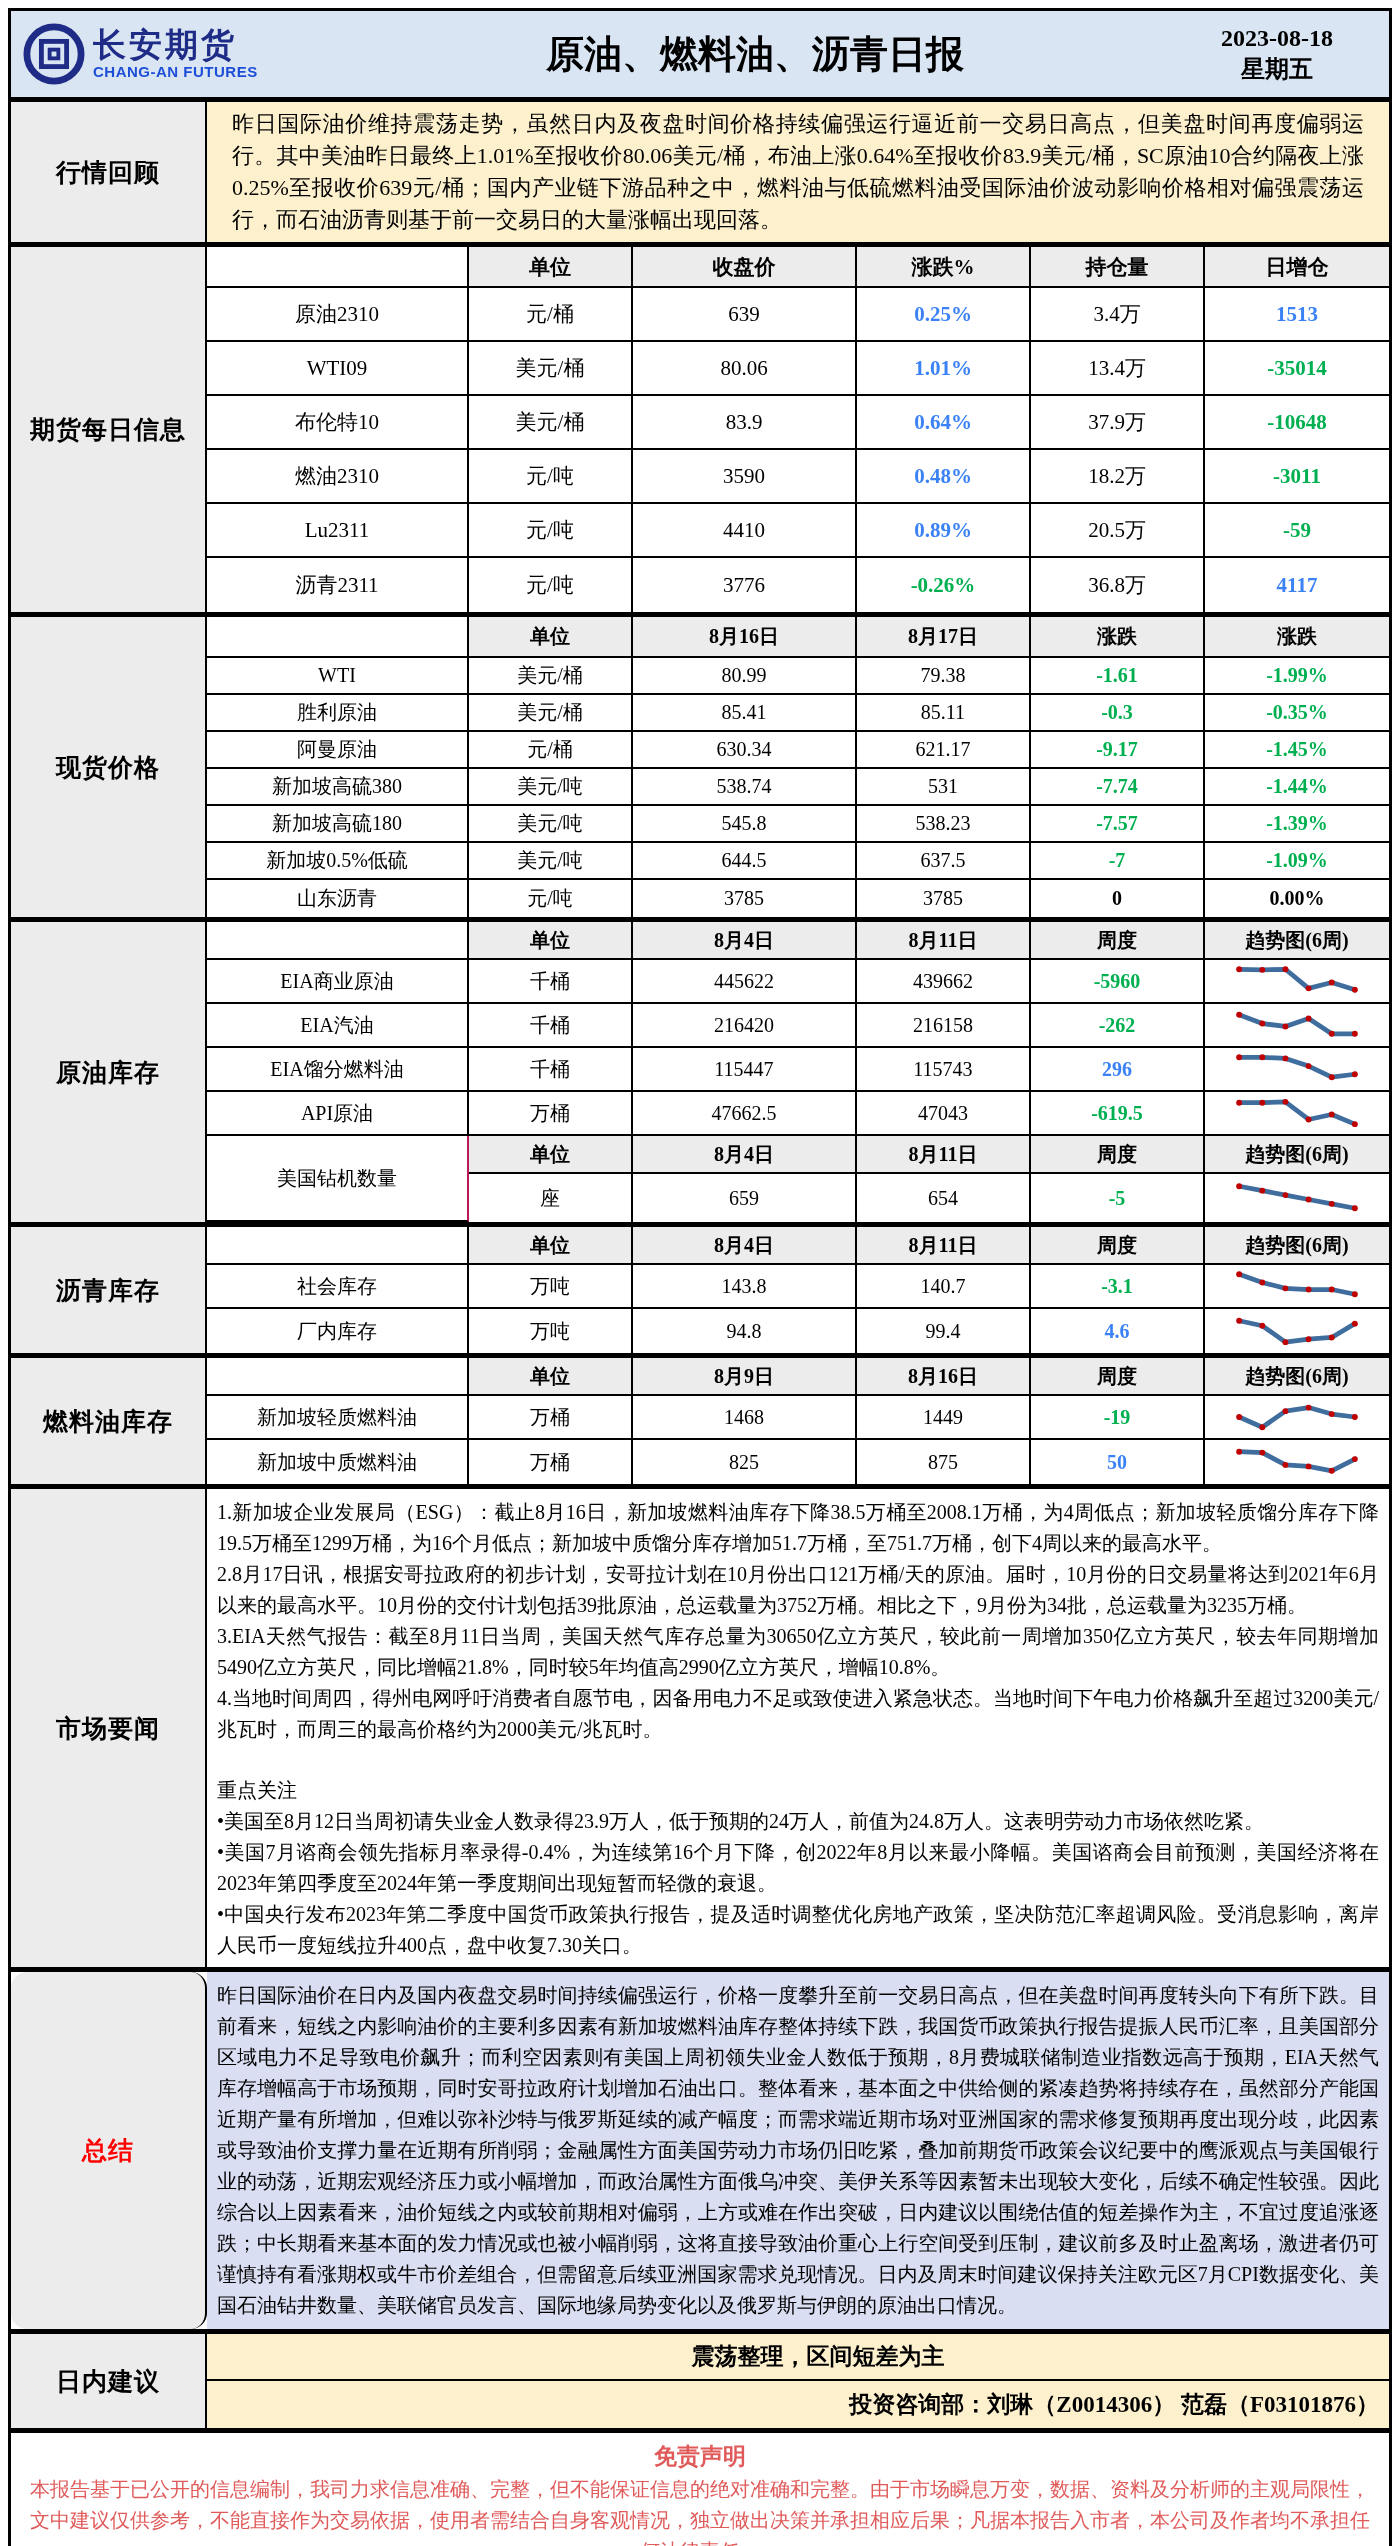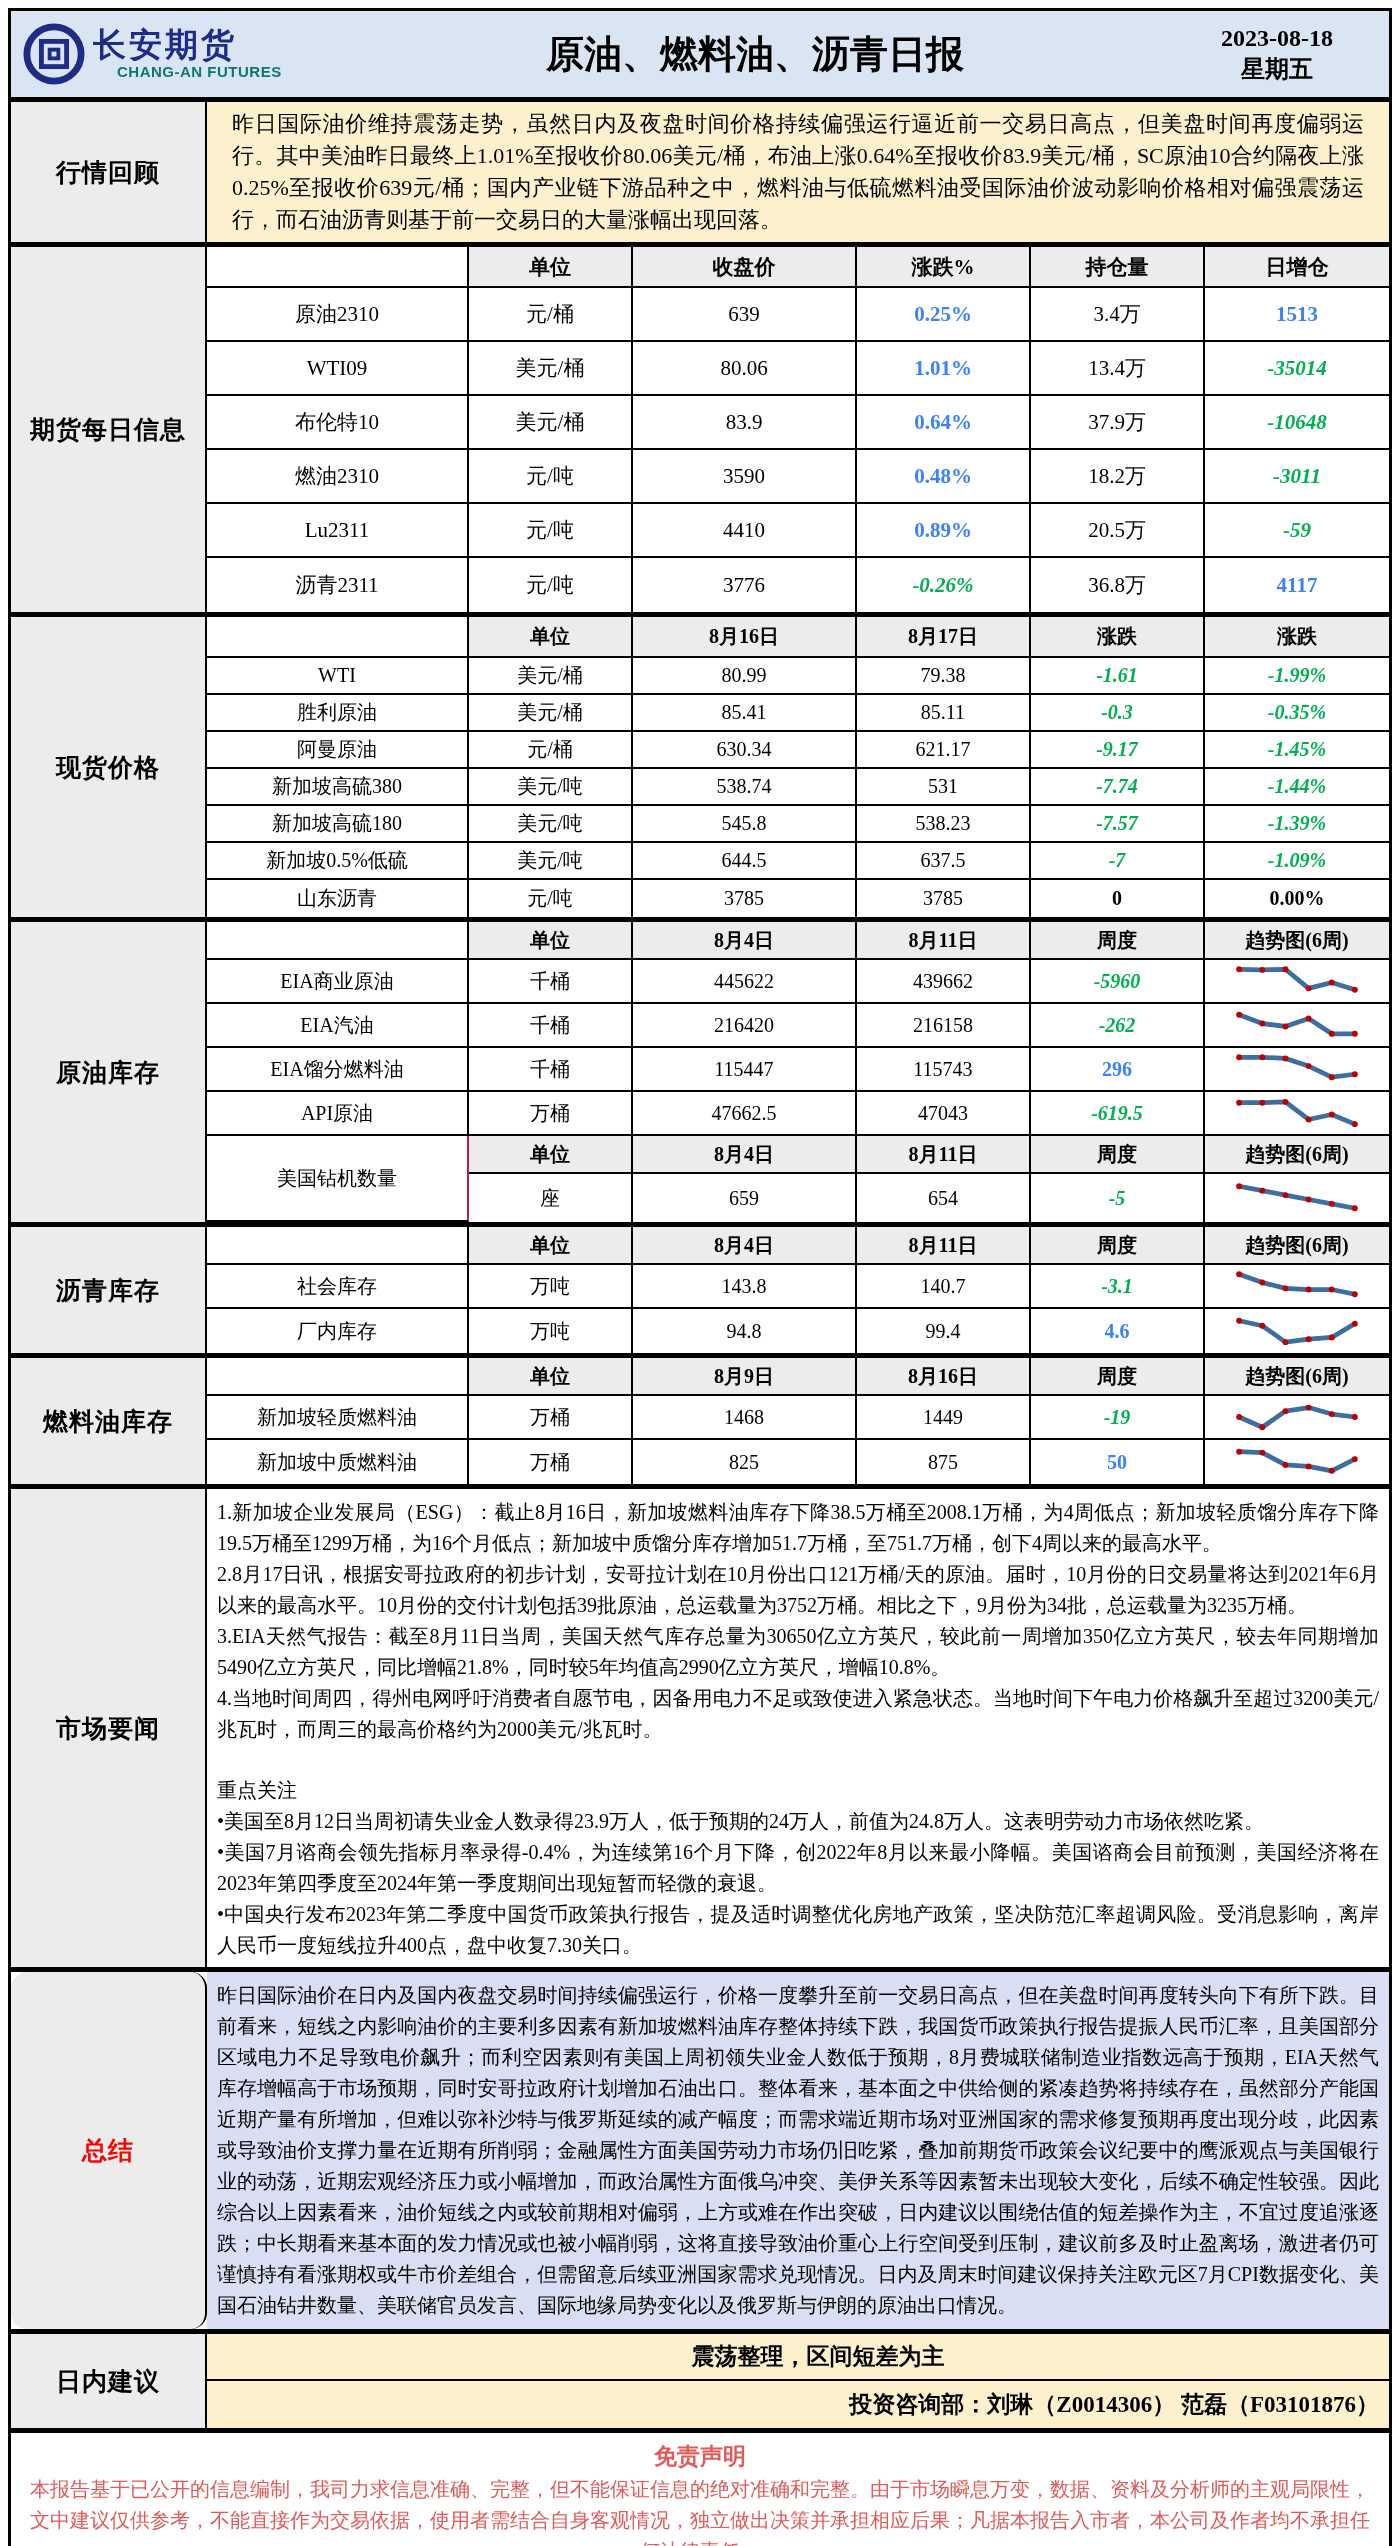--- a/index.html
+++ b/index.html
@@ -5,21 +5,21 @@
   html,body{margin:0;padding:0;background:#fff;}
   body{width:1400px;font-family:"Liberation Serif","DejaVu Serif",serif;color:#000;}
   .page{width:1378px;margin:8px;border:3px solid #000;box-sizing:content-box;}
   *{box-sizing:border-box;}
   .sec{display:flex;border-top:5px solid #000;}
   
   .header{display:flex;align-items:center;height:86px;background:#d9e5f2;padding:0 12px;}
   .logo{display:flex;align-items:center;gap:8px;width:310px;}
   .coin{width:62px;height:62px;flex:0 0 62px;}
   .brand-cn{font-size:33px;font-weight:700;color:#1f2c87;letter-spacing:3px;line-height:1.05;font-family:"Liberation Sans",sans-serif;}
-  .brand-en{font-size:15px;font-weight:700;color:#0f766e;letter-spacing:.5px;font-family:"Liberation Sans",sans-serif;margin-left:24px;}
+  .brand-en{font-size:15px;font-weight:700;color:#1d4ed8;letter-spacing:.5px;font-family:"Liberation Sans",sans-serif;}
   .rtitle{flex:1;text-align:center;font-size:38px;font-weight:700;}
   .dateblk{width:200px;text-align:center;font-size:24px;font-weight:700;line-height:1.3;}
   
   .side{width:196px;min-width:196px;background:#ececec;border-right:2px solid #000;
         display:flex;align-items:center;justify-content:center;font-weight:700;font-size:25px;letter-spacing:1px;}
   .side.red{color:#ff0000;border-radius:16px;}
   .body{flex:1;min-width:0;}
   
   .review-body{background:#fdf0cd;padding:6px 25px;font-size:22px;line-height:32px;text-align:justify;}
   .news-body{background:#fff;padding:8px 10px 6px;font-size:20px;line-height:31px;text-align:justify;}
@@ -32,21 +32,21 @@
   .c{display:flex;align-items:center;justify-content:center;border-right:2px solid #000;border-bottom:2px solid #000;
      font-size:21px;background:#fff;overflow:hidden;white-space:nowrap;}
   .trow .c:last-child,.subgrid .c:last-child{border-right:none;}
   .thead .c{background:#ececec;font-weight:700;}
   .thead .c.hfirst{background:#fff;}
   .trim-last > .trow:last-child .c{border-bottom:none;}
   .fut .trow{height:54px;} .fut .trow.thead{height:41px;}
   .spot .trow{height:37px;} .spot .trow.thead{height:41px;} .spot .c{font-size:20px;}
   .inv .trow{height:44px;} .inv .trow.thead{height:38px;} .inv .c{font-size:20px;}
   .c[data-dir="up"]{color:#3b82f6;font-weight:700;}
-  .c[data-dir="down"]{color:#00b050;font-weight:700;font-style:italic;}
+  .c[data-dir="down"]{color:#00b050;font-weight:700;}
   .c[data-dir="flat"]{color:#000;font-weight:700;}
   .sparkcell svg{width:150px;height:38px;}
   
   .rig{display:flex;}
   .rig-name{width:262px;min-width:262px;border-right:2px solid #be185d;display:flex;align-items:center;justify-content:center;font-size:20px;}
   .rig-rows{flex:1;min-width:0;}
   .rig .shead{height:38px;} .rig .slast{height:48px;}
   .rig .slast .c{border-bottom:none;}
   .rig .shead .c{background:#ececec;font-weight:700;}
   

